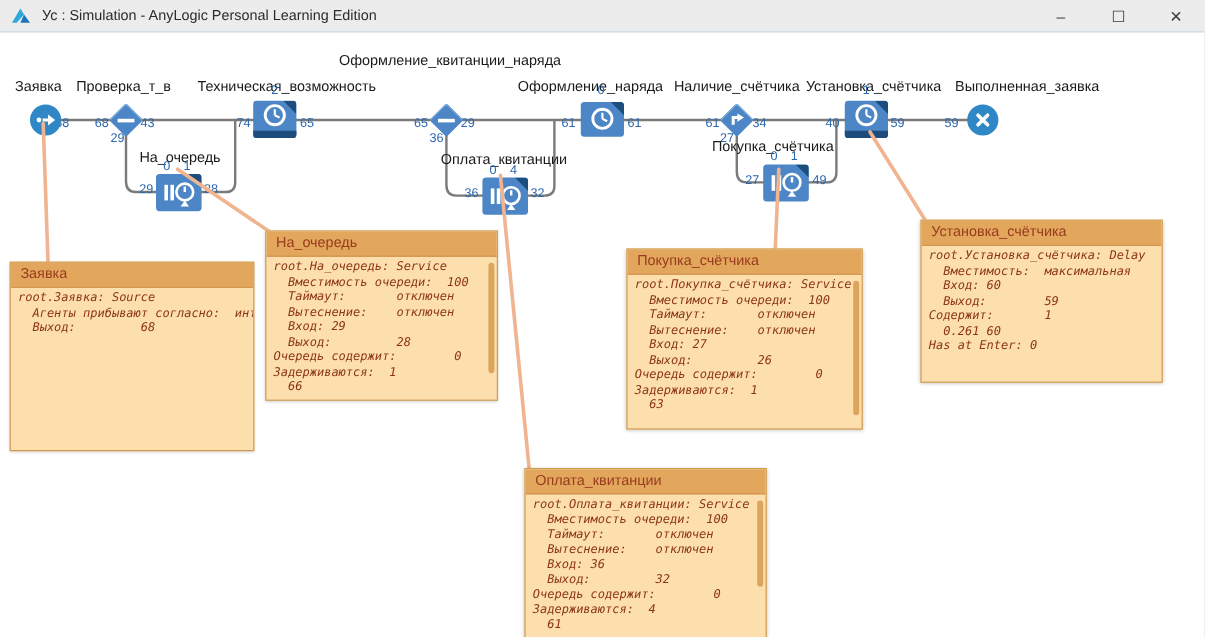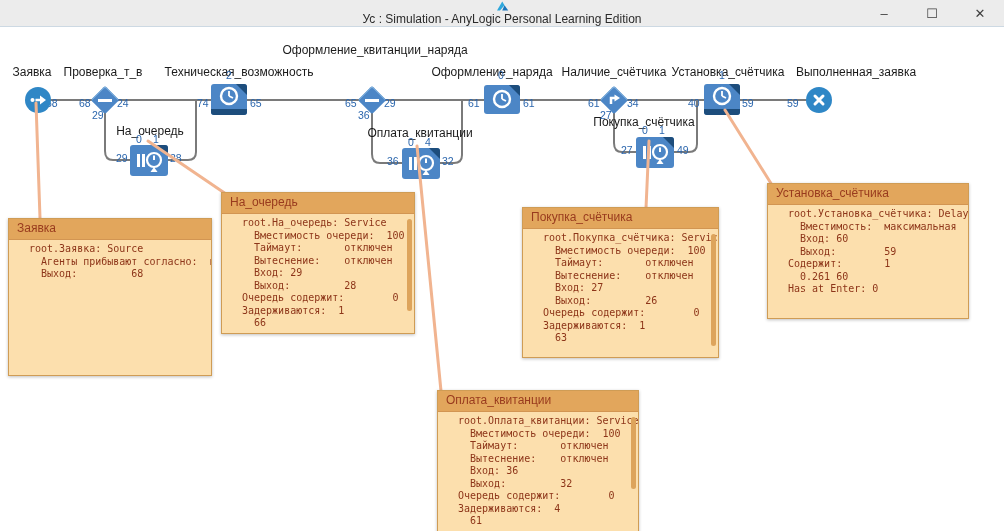--- a/index.html
+++ b/index.html
@@ -1,21 +1,21 @@
 <!DOCTYPE html>
 <html><head>
 <meta charset="utf-8">
 <style>
   html,body{margin:0;padding:0;background:#fff;}
   #win{position:relative;width:1004px;height:531px;background:#ffffff;
        font-family:"Liberation Sans",sans-serif;overflow:hidden;
        outline:1px solid #a9a9a9;}
   
   #titlebar{position:absolute;left:0;top:0;width:1004px;height:26px;background:#ececec;
-            border-bottom:1px solid #cdd9e3;display:flex;align-items:center;flex-direction:column;}
+            border-bottom:1px solid #cdd9e3;display:flex;align-items:center;}
   #titlebar .tlogo{width:18px;height:16px;margin-left:9px;margin-right:8px;}
   #titlebar .ttext{font-size:12px;color:#2b2b2b;}
   #wincontrols{position:absolute;right:0;top:0;height:26px;display:flex;}
   .wbtn{width:48px;height:26px;display:flex;align-items:center;justify-content:center;
         font-size:13px;color:#404040;cursor:default;}
   
   .layer{position:absolute;left:0;top:0;pointer-events:none;}
   
   .lbl{position:absolute;font-size:12px;color:#1b1b1b;white-space:nowrap;transform:translateX(-50%);text-align:right;}
   .num{position:absolute;font-size:10.5px;color:#2b66ad;white-space:nowrap;}
@@ -28,22 +28,22 @@
         border-radius:0 0 3px 3px;}
   .circ{position:absolute;width:26px;height:26px;border-radius:50%;background:#2f87c6;}
   .diam{position:absolute;width:20px;height:20px;background:#4c86c6;border-radius:2px;
         transform:rotate(45deg);box-shadow:inset 1px 1px 0 #7fb0dd;}
   .dminus{position:absolute;width:14px;height:3px;background:#fff;}
   
   .tip{position:absolute;background:#fcdfad;border:1px solid #cf9c55;
        box-shadow:0 1px 3px rgba(0,0,0,0.25);overflow:hidden;}
   .tip-h{height:18px;background:#e2a65c;border-bottom:1px solid #d29552;
          font-size:12px;color:#993b1e;padding:2px 8px 0 8px;white-space:nowrap;overflow:hidden;}
-  .tip-b{margin:0;padding:3px 20px;font-family:"DejaVu Sans Mono","Liberation Mono",monospace;
-         font-size:10px;line-height:12.5px;color:#8d3519;white-space:pre;overflow:hidden;}
+  .tip-b{margin:0;padding:3px 6px;font-family:"DejaVu Sans Mono","Liberation Mono",monospace;
+         font-size:10px;line-height:12.5px;color:#8d3519;white-space:pre;overflow:hidden;font-style:italic;}
   .sb{position:absolute;right:2px;width:5px;background:#dda45c;border-radius:3px;}
 </style>
 </head>
 <body>
 
 <div id="win">
 
   <div id="titlebar">
     <svg class="tlogo" viewBox="0 0 18 16">
       <path d="M1 14 L8 2 L11 7 L5 14 Z" fill="#2fa8dc"></path>
@@ -76,21 +76,21 @@
   <div class="lbl" style="left:150px;top:124px">На_очередь</div>
   <div class="lbl" style="left:492px;top:65px">Оформление_наряда</div>
   <div class="lbl" style="left:420px;top:126px">Оплата_квитанции</div>
   <div class="lbl" style="left:614px;top:65px">Наличие_счётчика</div>
   <div class="lbl" style="left:644px;top:115px">Покупка_счётчика</div>
   <div class="lbl" style="left:728px;top:65px">Установка_счётчика</div>
   <div class="lbl" style="left:856px;top:65px">Выполненная_заявка</div>
 
   <div class="num" style="left:46px;top:97px">68</div>
   <div class="num" style="left:79px;top:97px">68</div>
-  <div class="num" style="left:117px;top:97px">24</div>
+  <div class="num" style="left:117px;top:97px">43</div>
   <div class="num" style="left:92px;top:109px">29</div>
   <div class="num" style="left:136px;top:133px">0</div>
   <div class="num" style="left:153px;top:133px">1</div>
   <div class="num" style="left:116px;top:152px">29</div>
   <div class="num" style="left:170px;top:152px">28</div>
   <div class="num" style="left:226px;top:69px">2</div>
   <div class="num" style="left:197px;top:97px">74</div>
   <div class="num" style="left:250px;top:97px">65</div>
   <div class="num" style="left:345px;top:97px">65</div>
   <div class="num" style="left:384px;top:97px">29</div>

